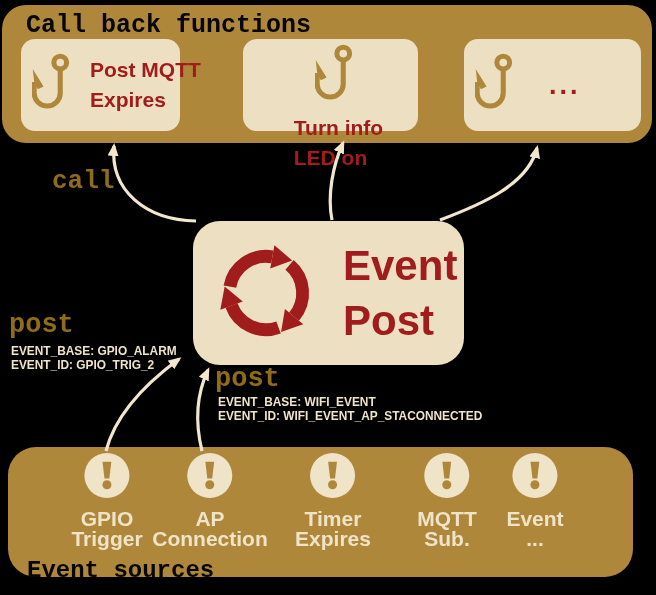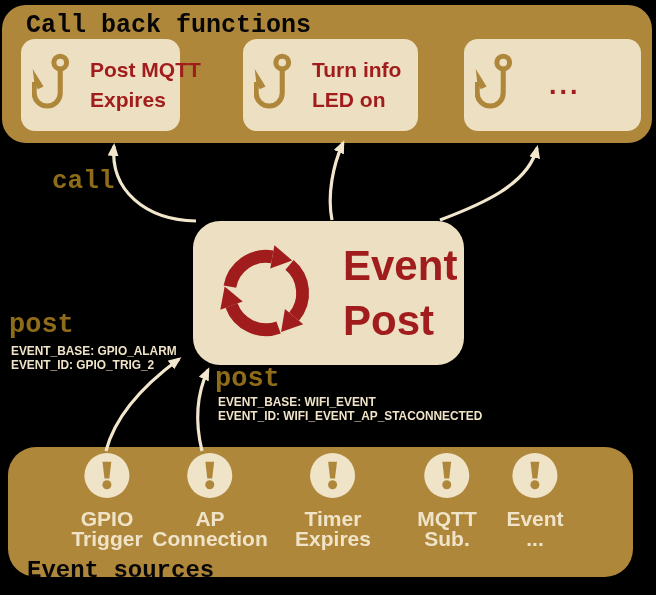--- a/index.html
+++ b/index.html
@@ -76,21 +76,21 @@
       <circle cx="39" cy="13" r="8.8" fill="none" stroke="#AF873B" stroke-width="7"></circle>
       <path d="M39 21.5 L39 55 A18 18 0 0 1 3 55 L3 40" fill="none" stroke="#AF873B" stroke-width="7"></path>
       <polygon points="1,22 16,46 8,50 3,40" fill="#AF873B"></polygon>
     </svg>
     <div class="cb-text">
       <span>Post MQTT</span>
       <span>Expires</span>
     </div>
   </div>
 
-  <div class="cb-box" style="left:243px;width:175px;">
+  <div class="cb-box" style="left:243px;width:175px;flex-direction:column;">
     <svg class="hook" width="42" height="74" viewBox="0 0 58 88">
       <circle cx="39" cy="13" r="8.8" fill="none" stroke="#AF873B" stroke-width="7"></circle>
       <path d="M39 21.5 L39 55 A18 18 0 0 1 3 55 L3 40" fill="none" stroke="#AF873B" stroke-width="7"></path>
       <polygon points="1,22 16,46 8,50 3,40" fill="#AF873B"></polygon>
     </svg>
     <div class="cb-text">
       <span>Turn info</span>
       <span>LED on</span>
     </div>
   </div>

